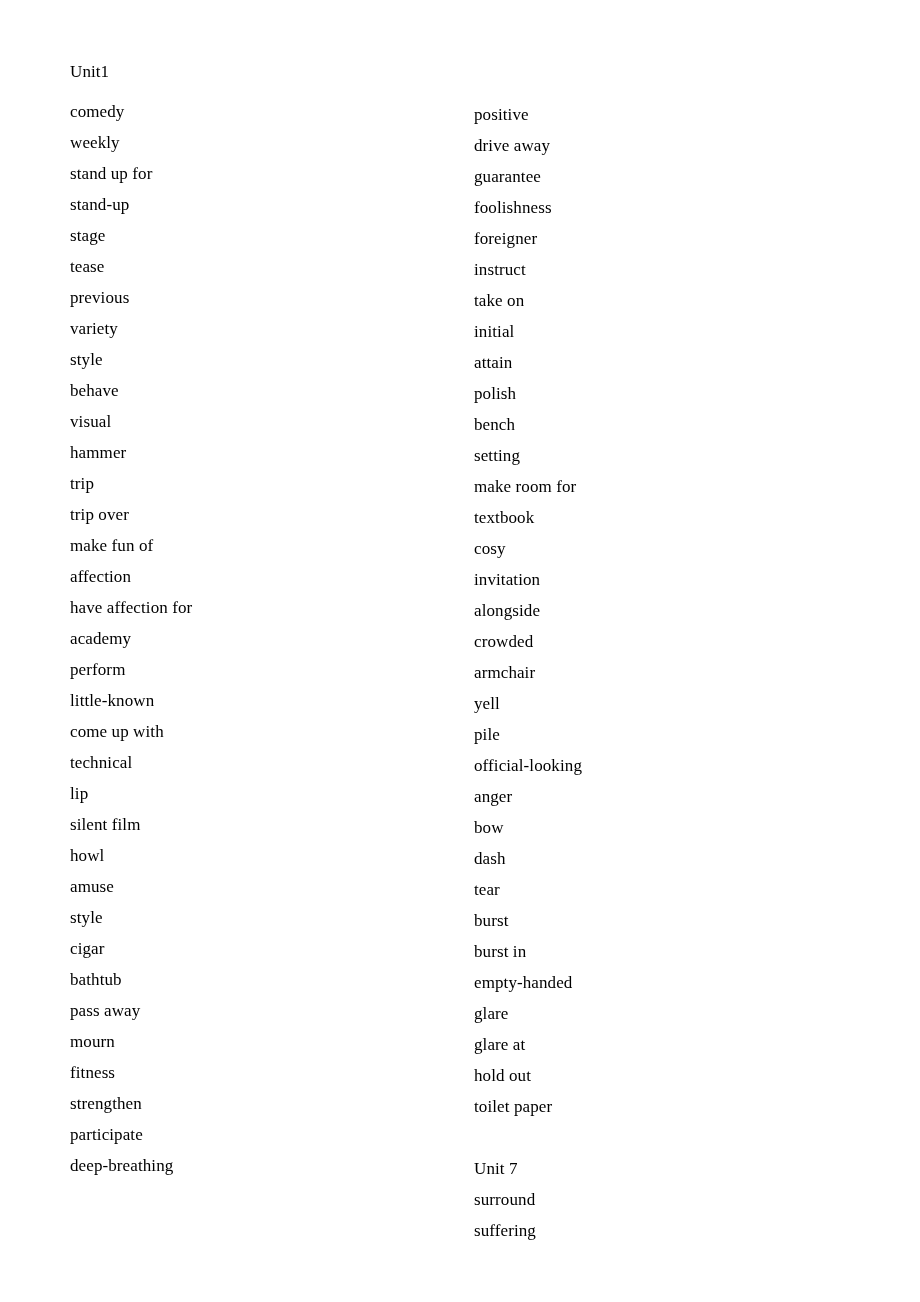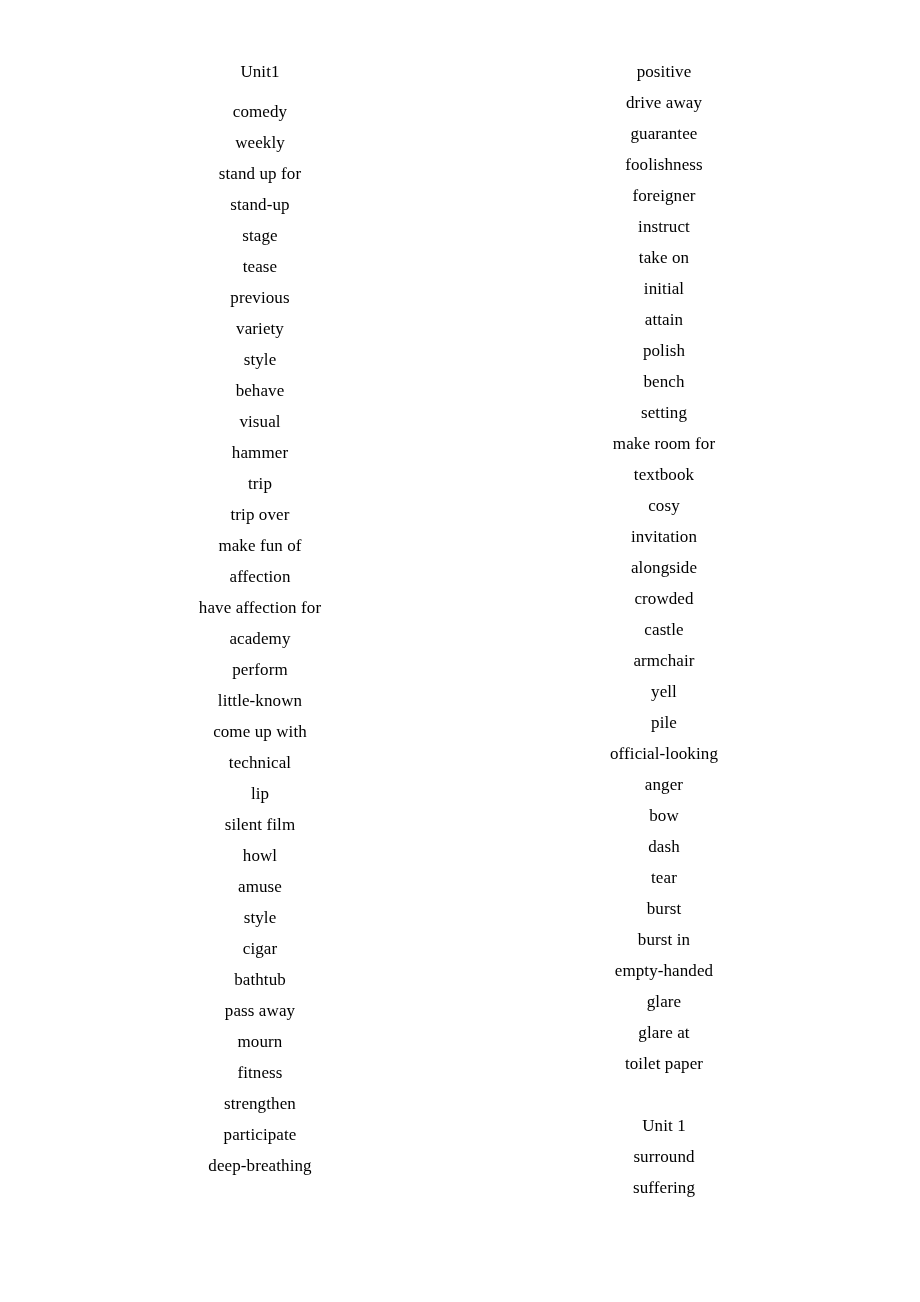--- a/index.html
+++ b/index.html
@@ -19,25 +19,24 @@
     position: relative;
     width: 920px;
     height: 1302px;
     background: #ffffff;
     overflow: hidden;
   }
 
   .column {
     position: absolute;
     top: 56px;
-    text-align: center;
   }
 
   .column-left  { left: 70px;  width: 380px; }
-  .column-right { left: 474px; width: 380px; }
+  .column-right { left: 474px; width: 380px; margin-top: 43px; }
 
   .word-line {
     font-size: 17px;
     line-height: 31px;
     height: 31px;
     white-space: pre;
     letter-spacing: 0.1px;
   }
 
   
@@ -114,37 +113,37 @@
         <div class="word-line">attain</div>
         <div class="word-line">polish</div>
         <div class="word-line">bench</div>
         <div class="word-line">setting</div>
         <div class="word-line">make room for</div>
         <div class="word-line">textbook</div>
         <div class="word-line">cosy</div>
         <div class="word-line">invitation</div>
         <div class="word-line">alongside</div>
         <div class="word-line">crowded</div>
-        <div class="word-line">castle</div>
         <div class="word-line">armchair</div>
         <div class="word-line">yell</div>
         <div class="word-line">pile</div>
         <div class="word-line">official-looking</div>
         <div class="word-line">anger</div>
         <div class="word-line">bow</div>
         <div class="word-line">dash</div>
         <div class="word-line">tear</div>
         <div class="word-line">burst</div>
         <div class="word-line">burst in</div>
         <div class="word-line">empty-handed</div>
         <div class="word-line">glare</div>
         <div class="word-line">glare at</div>
+        <div class="word-line">hold out</div>
         <div class="word-line">toilet paper</div>
       </div>
     <div class="block-gap"></div>
-    <div class="unit-heading">Unit 1</div>
+    <div class="unit-heading">Unit 7</div>
     <div>
         <div class="word-line">surround</div>
         <div class="word-line">suffering</div>
       </div>
   </div>
 
 </div>
 
 </body></html>

